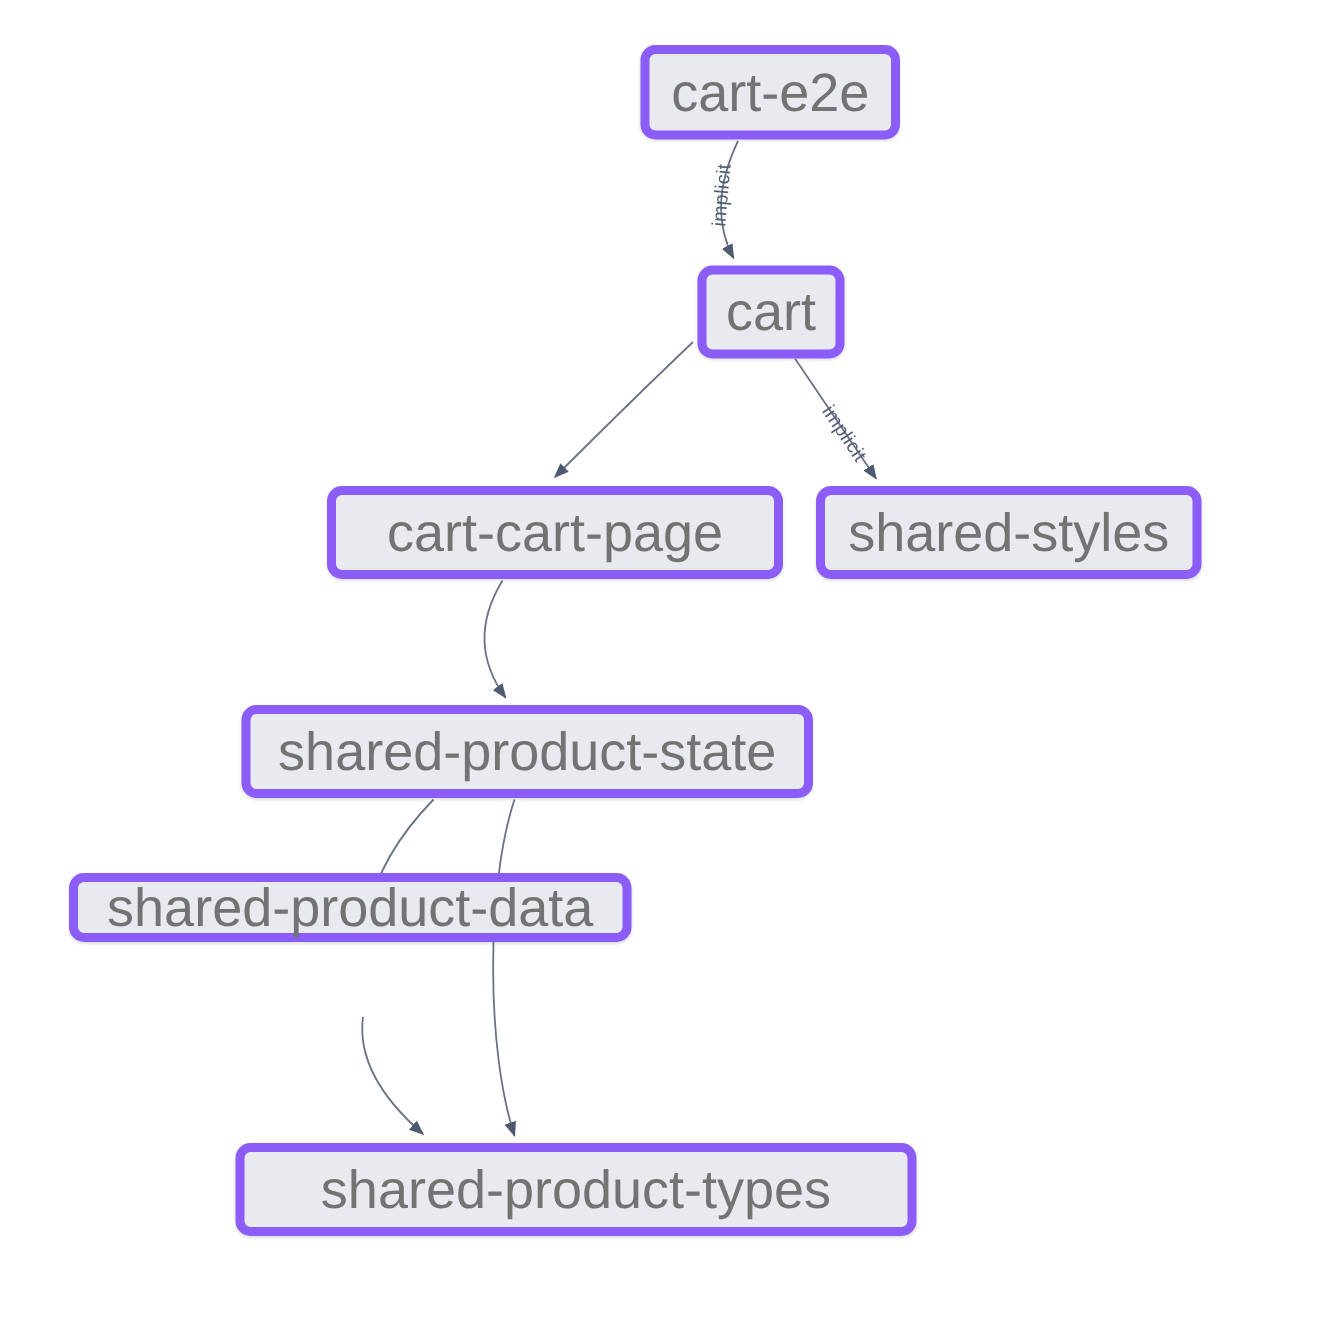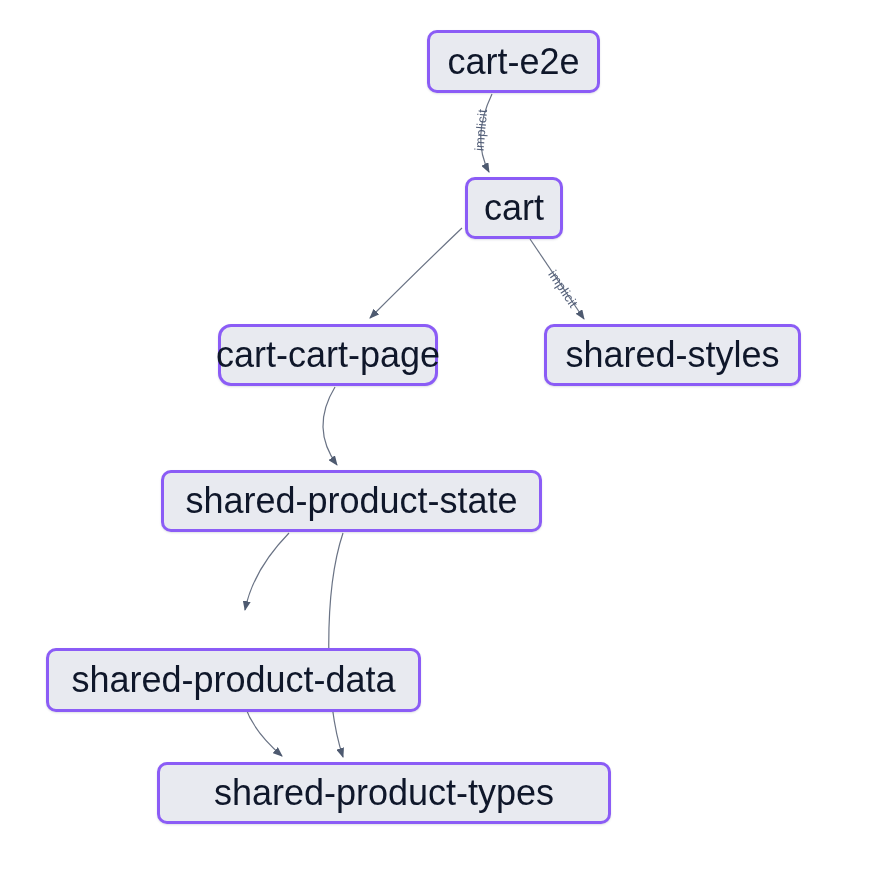--- a/index.html
+++ b/index.html
@@ -32,24 +32,24 @@
     fill: #525e78;
     letter-spacing: 0.3px;
   }
   .node {
     position: absolute;
     box-sizing: border-box;
     display: flex;
     align-items: center;
     justify-content: center;
     background: #e8eaf0;
-    border: 3px solid #8b5cf6;
+    border: 6px solid #8b5cf6;
     border-radius: 10px;
     box-shadow: 0 1px 2px rgba(71, 85, 105, 0.18);
-    color: #0f172a;
+    color: #737373;
     font-size: 36px;
     font-weight: 400;
     white-space: nowrap;
     cursor: pointer;
   }
 </style>
 </head>
 <body>
 
 <div class="stage">
@@ -77,23 +77,23 @@
 
     <text class="edge-label" text-anchor="middle" dy="0.33em" transform="translate(481,130) rotate(-85)">implicit</text>
 
     <text class="edge-label" text-anchor="middle" dy="0.33em" transform="translate(563,289) rotate(56)">implicit</text>
   </svg>
 
   <div class="node" style="left:427px; top:30px; width:173px; height:63px;">cart-e2e</div>
 
   <div class="node" style="left:465px; top:177px; width:98px; height:62px;border-radius:10px;">cart</div>
 
-  <div class="node" style="left:218px; top:324px; width:220px; height:62px;border-radius:13px;">cart-cart-page</div>
+  <div class="node" style="left:218px; top:324px; width:304px; height:62px;">cart-cart-page</div>
 
   <div class="node" style="left:161px; top:470px; width:381px; height:62px;">shared-product-state</div>
 
   <div class="node" style="left:544px; top:324px; width:257px; height:62px;">shared-styles</div>
 
-  <div class="node" style="left:46px; top:648px; width:375px; height:64px;">shared-product-data</div>
+  <div class="node" style="left:46px; top:582px; width:375px; height:46px;">shared-product-data</div>
 
   <div class="node" style="left:157px; top:762px; width:454px; height:62px;">shared-product-types</div>
 
 </div>
 
 </body></html>

